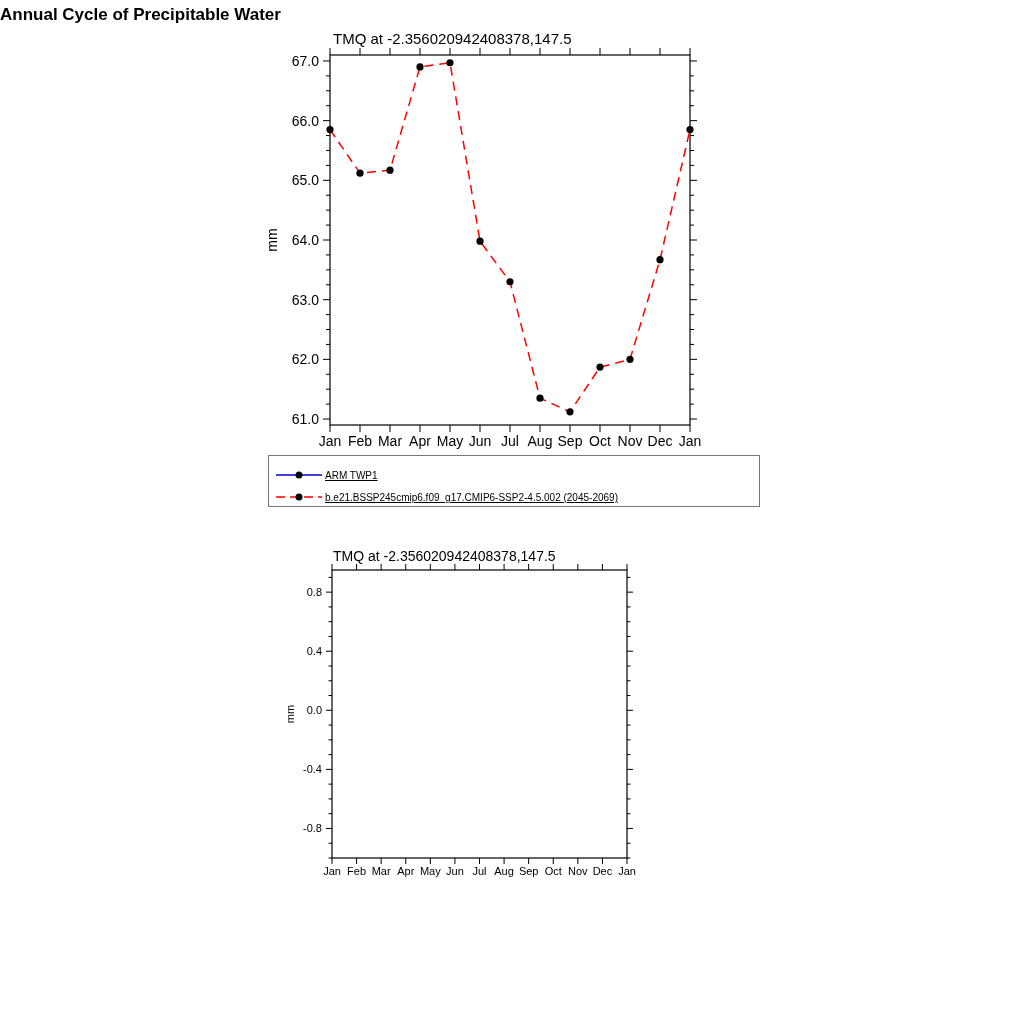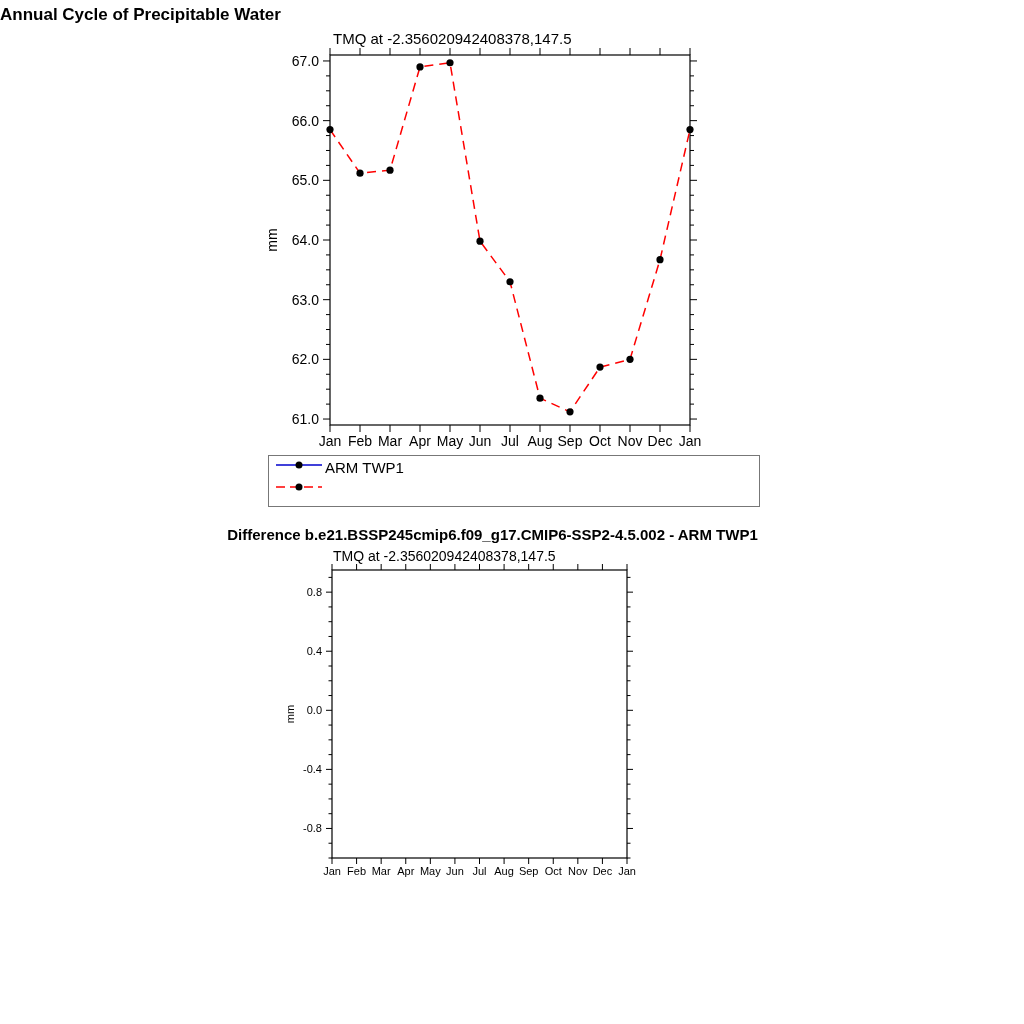--- a/index.html
+++ b/index.html
@@ -10,21 +10,21 @@
   svg text { font-family:"Liberation Sans",sans-serif; fill:#000; }
   #top-title { left:0; top:5px; width:1024px; font-weight:bold; font-size:17px; }
   #top-subtitle { left:333px; top:30px; font-size:15px; }
   #bottom-title { left:0; top:526px; width:985px; text-align:center; font-weight:bold; font-size:15px; }
   #bottom-subtitle { left:333px; top:548px; font-size:14px; }
   #legend {
     left:268px; top:455px; width:492px;
     border:1px solid #777; background:#fff;
     padding:3px 6px; display:flex; flex-direction:column;
   }
-  .legend-row { display:flex; align-items:flex-start; height:22px; font-size:15px; white-space:nowrap; }
+  .legend-row { display:flex; align-items:flex-end; height:22px; font-size:10px; white-space:nowrap;text-decoration:underline; }
   .legend-sample { flex:0 0 auto; margin-right:2px; }
 </style>
 </head>
 <body>
 
 <div id="stage">
 
   <svg id="charts-svg" width="1024" height="1024">
       <rect x="330" y="55" width="360" height="370" fill="none" stroke="#000" stroke-width="1.2"></rect>
       <line x1="330" y1="425" x2="330" y2="432" stroke="#000" stroke-width="1"></line>
@@ -236,20 +236,20 @@
         <line x1="1" y1="6" x2="47" y2="6" stroke-width="1.5" stroke="#0000cc"></line>
         <circle cx="24" cy="6" r="3.5" fill="#000"></circle>
       </svg>
       <span>ARM TWP1</span>
     </div>
     <div class="legend-row">
       <svg class="legend-sample" width="48" height="12">
         <line x1="1" y1="6" x2="47" y2="6" stroke-width="1.5" stroke-dasharray="9 5" stroke="#ff0000"></line>
         <circle cx="24" cy="6" r="3.5" fill="#000"></circle>
       </svg>
+      <span>b.e21.BSSP245cmip6.f09_g17.CMIP6-SSP2-4.5.002 (2045-2069)</span>
     </div>
   </div>
 
-  <div id="bottom-title" class="abs">Difference b.e21.BSSP245cmip6.f09_g17.CMIP6-SSP2-4.5.002 - ARM TWP1</div>
 
   <div id="bottom-subtitle" class="abs">TMQ at -2.356020942408378,147.5</div>
 
 </div>
 
 </body></html>

